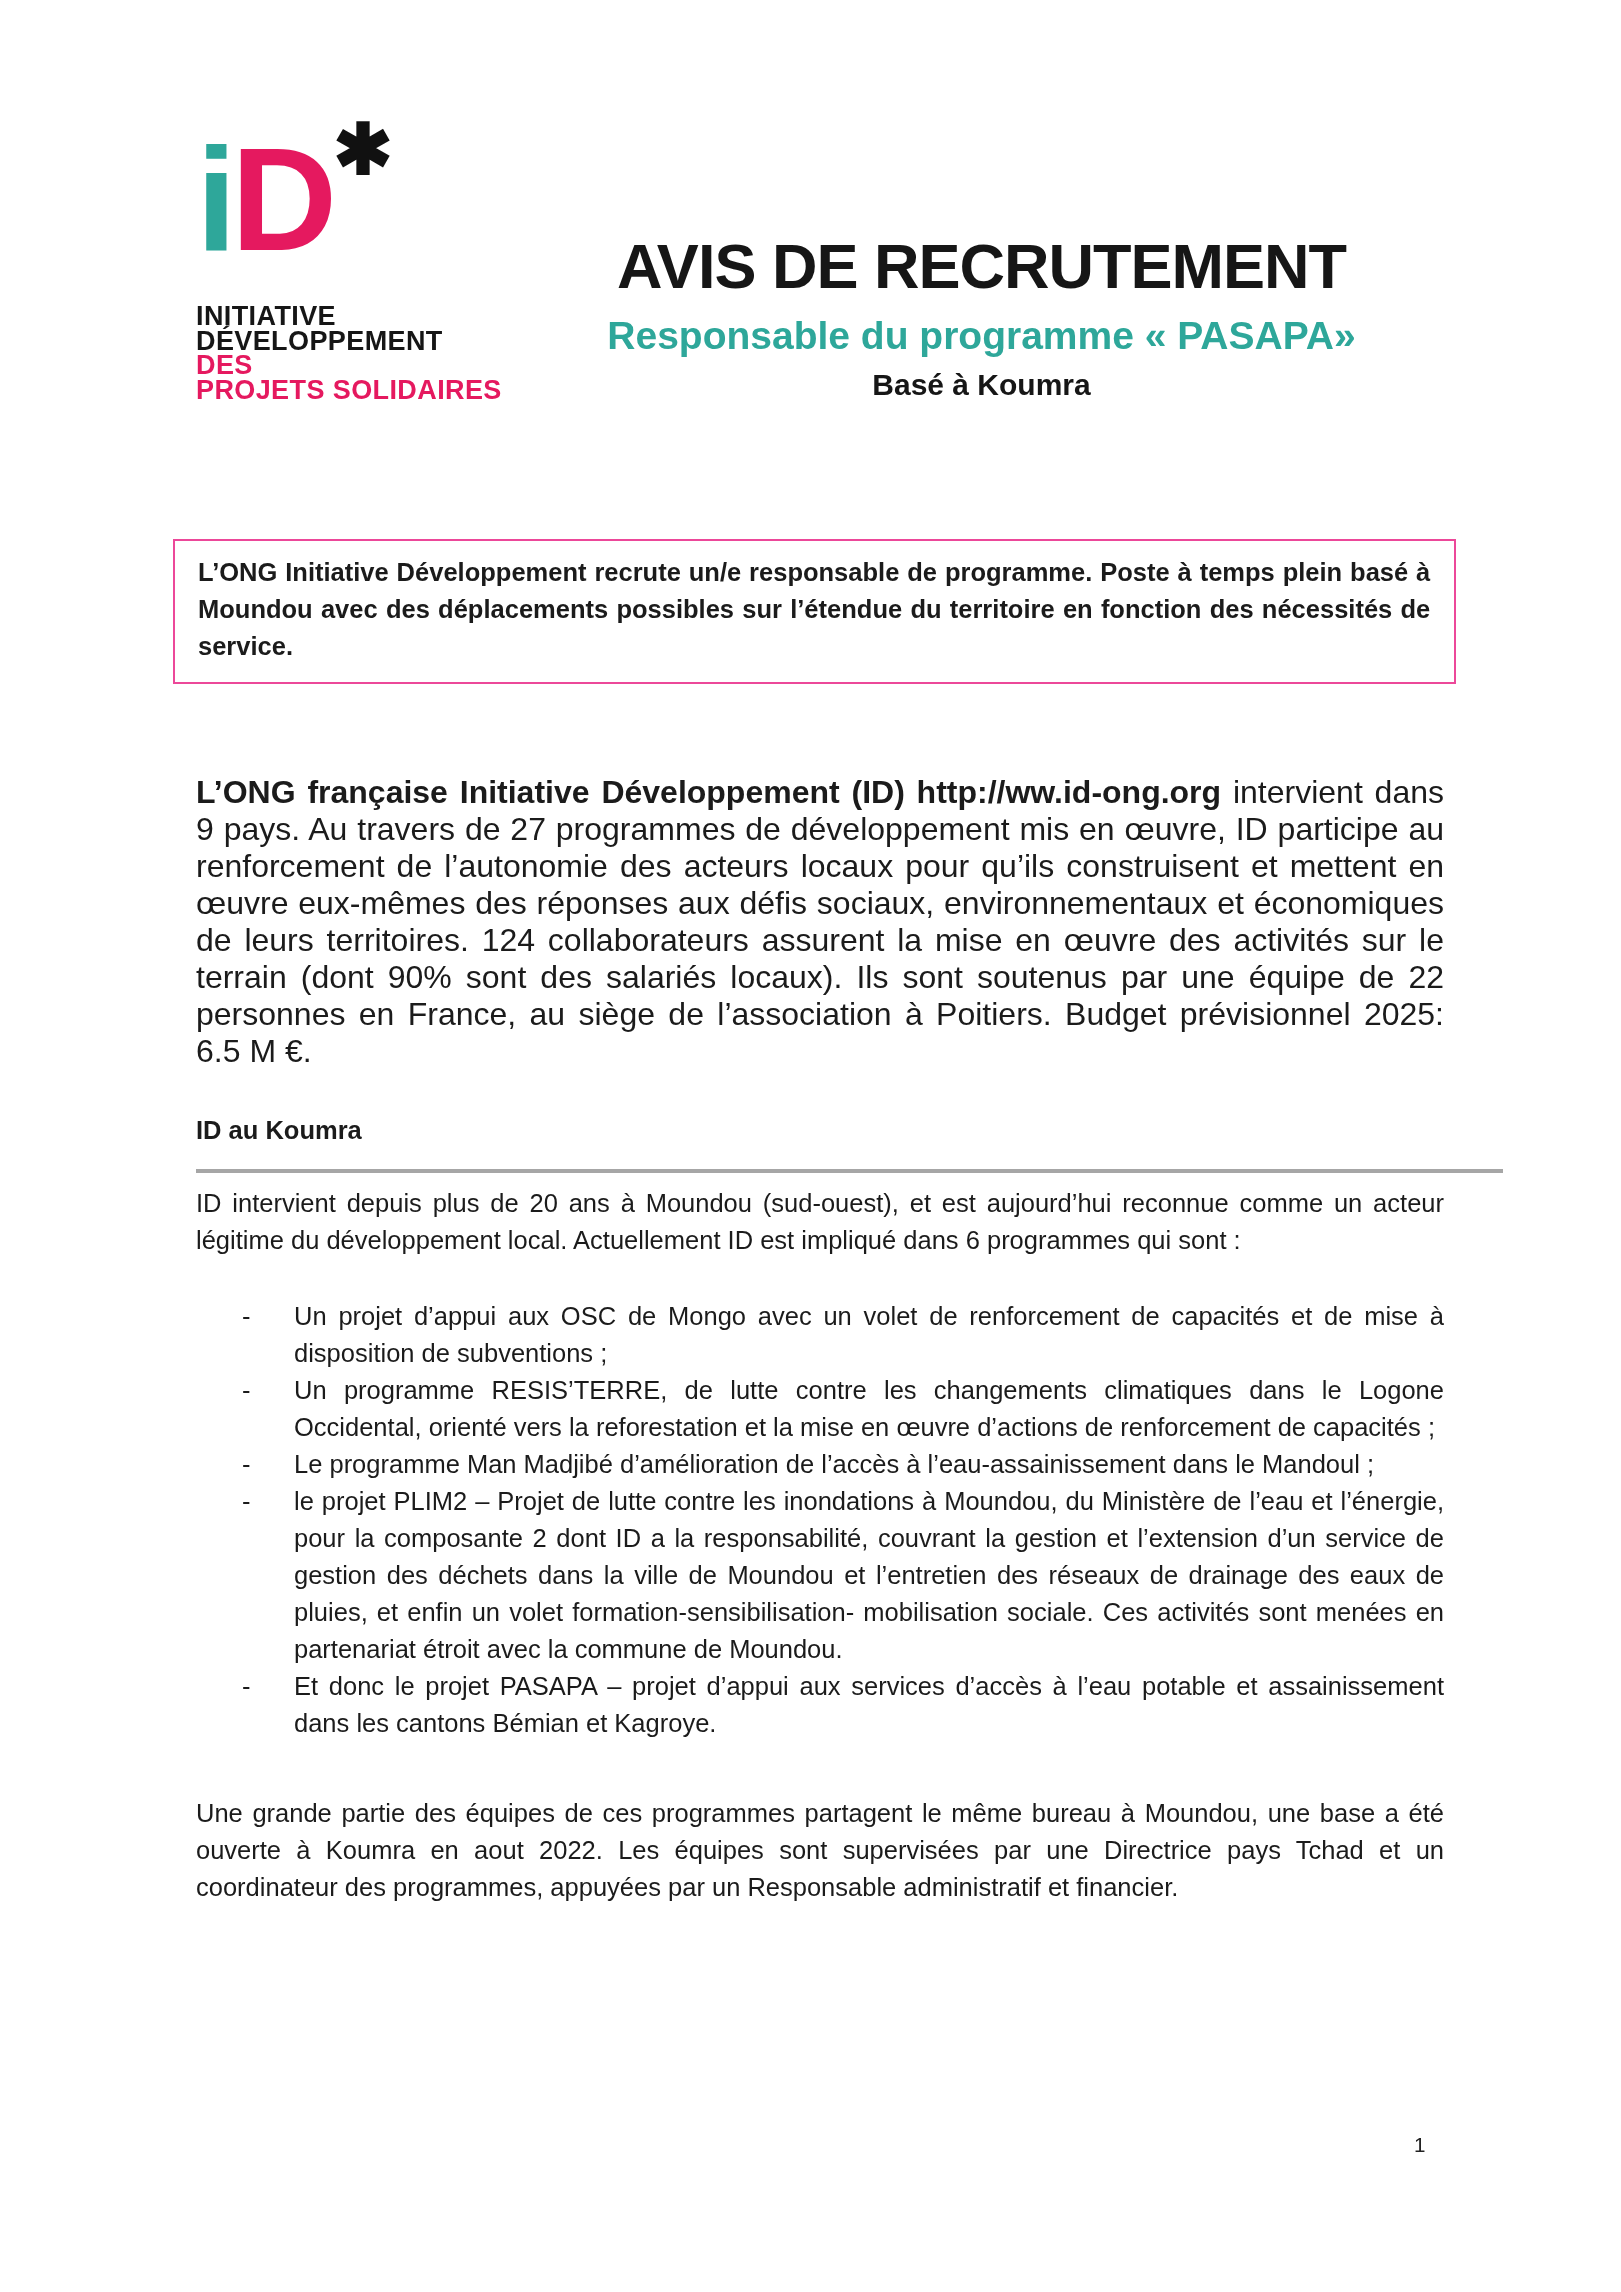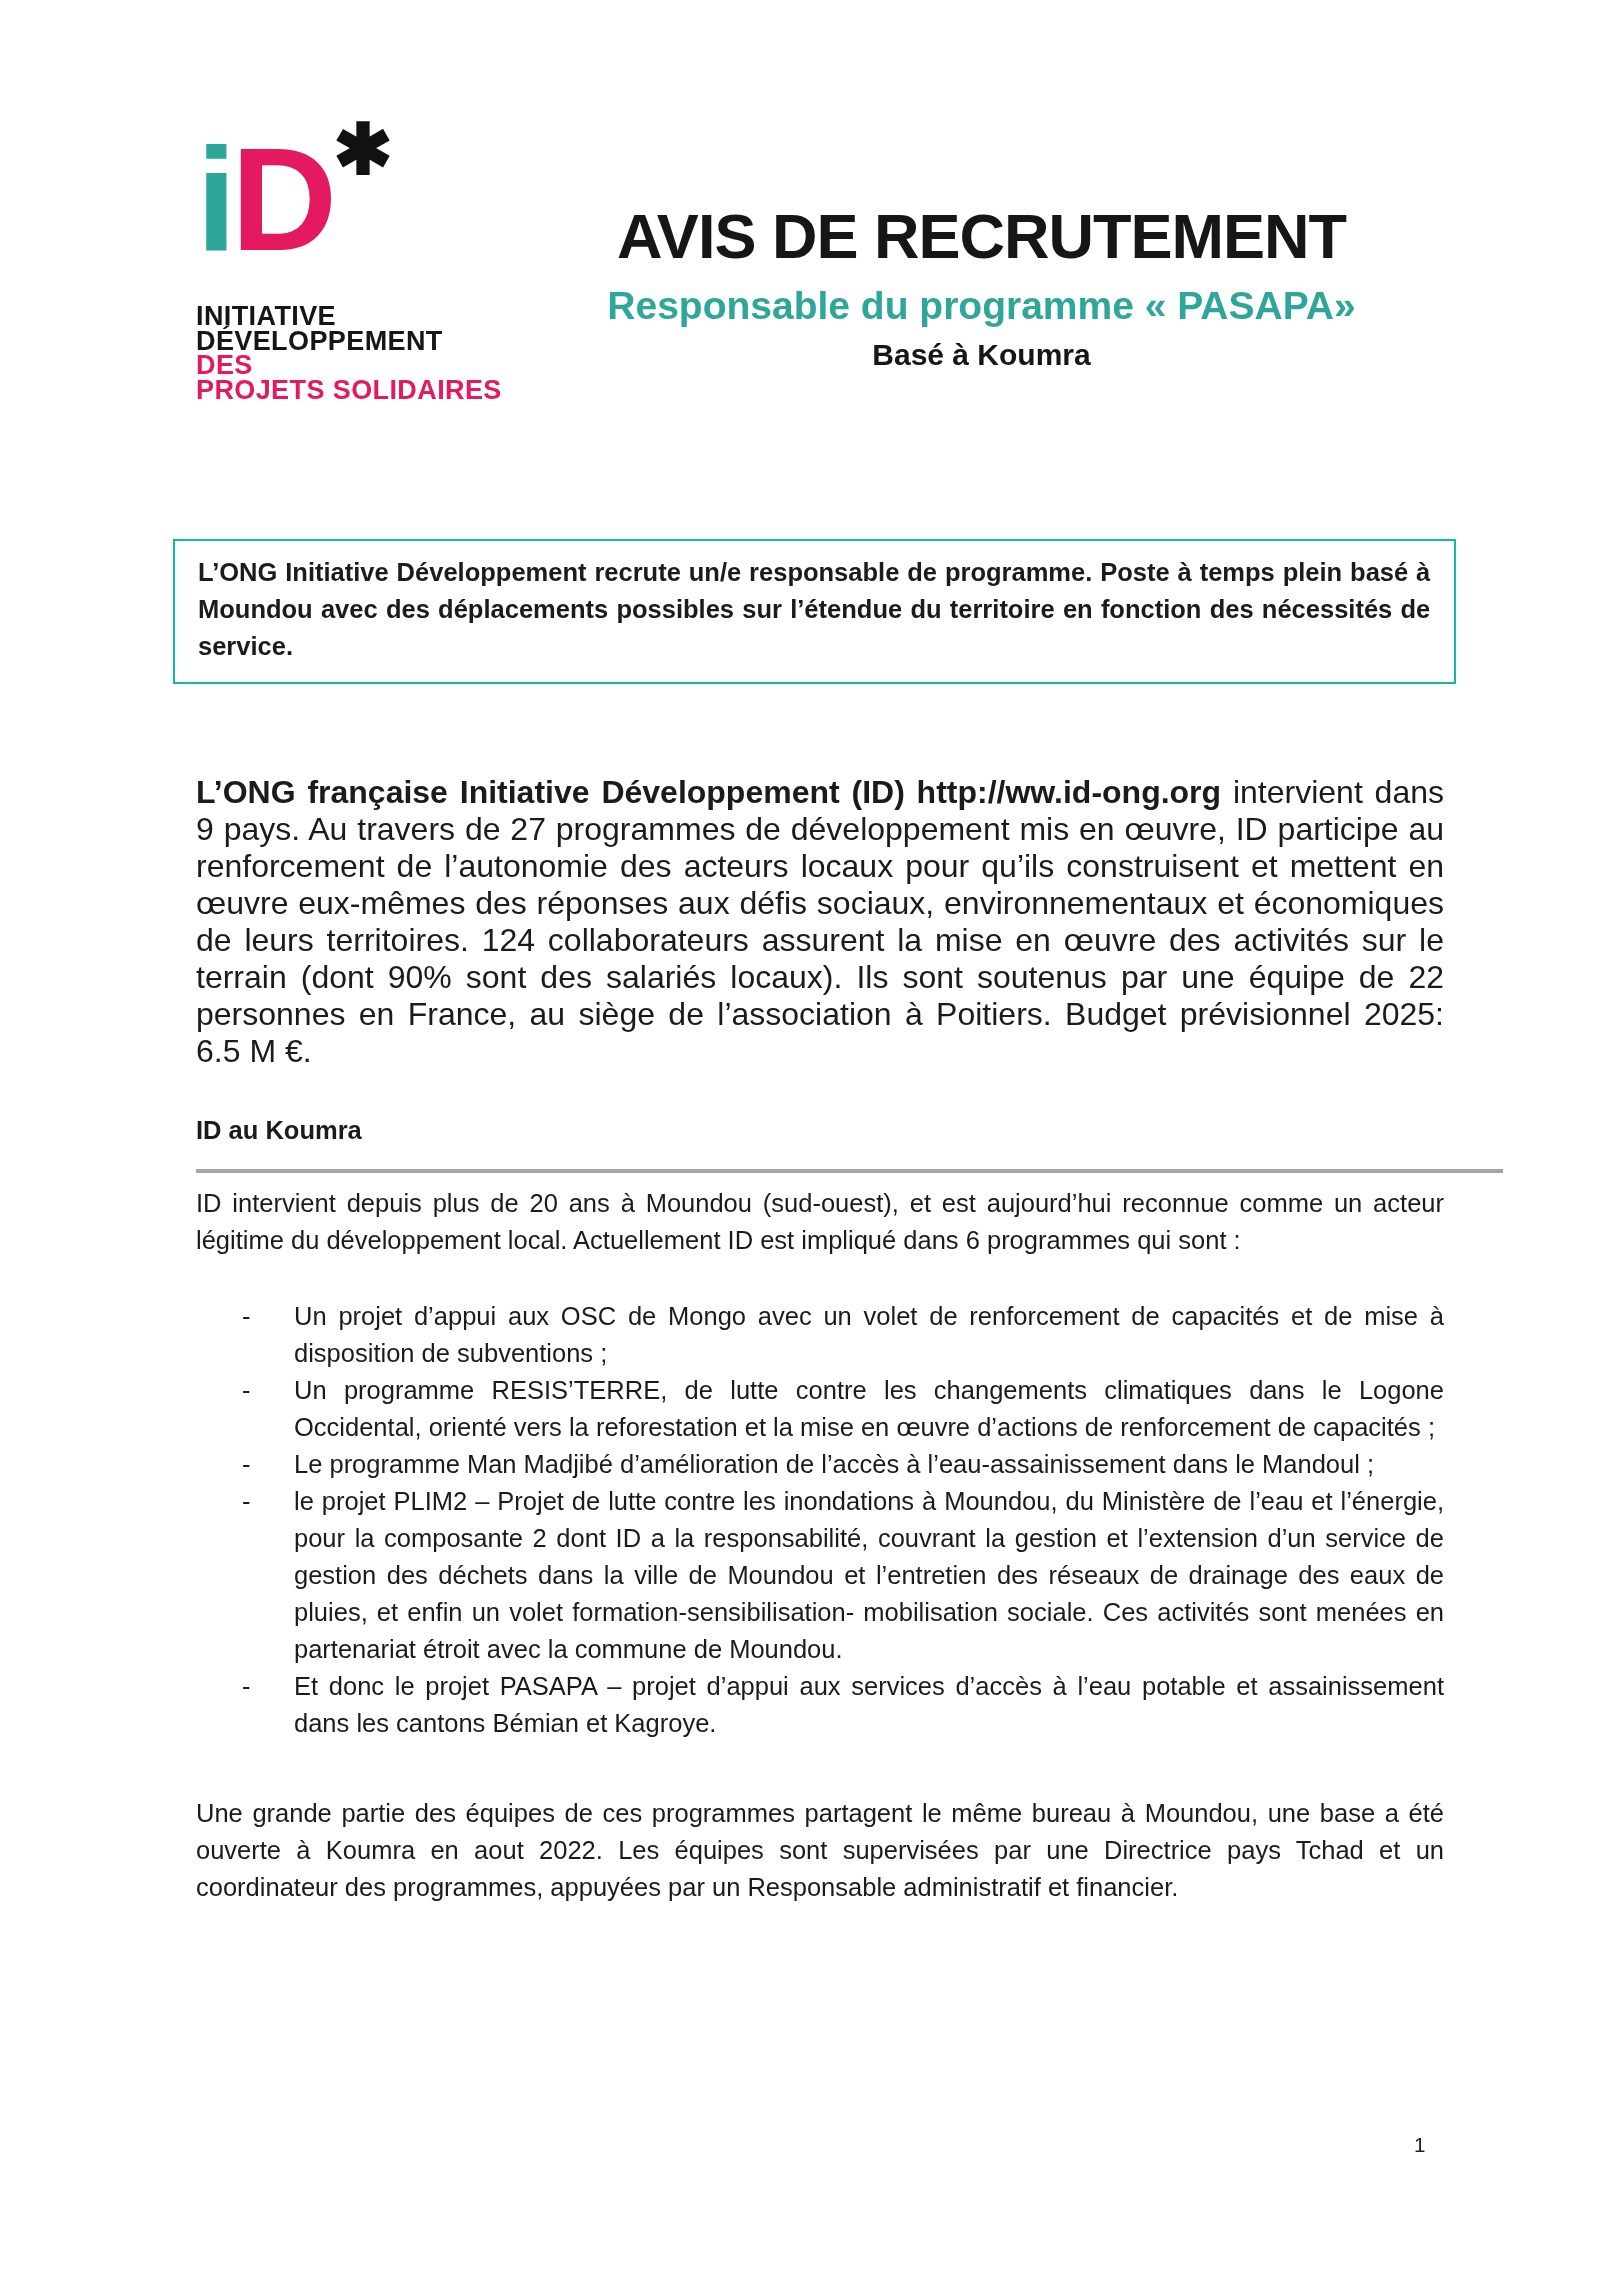--- a/index.html
+++ b/index.html
@@ -14,21 +14,21 @@
     position:relative;
     width:1621px;
     height:2293px;
     background:#ffffff;
     font-family:"Liberation Sans", sans-serif;
     color:var(--ink);
     padding:108px 177px 0 196px;
     overflow:hidden;
   }
   
-  .header{display:flex;align-items:flex-start;}
+  .header{display:flex;align-items:flex-end;}
   .logo-block{width:323px;flex:0 0 323px;}
   .logo-mark{
     font-weight:bold;
     font-size:147px;
     line-height:147px;
     letter-spacing:-5.9px;
     margin-top:17.6px;
     white-space:nowrap;
   }
   .logo-mark .i{color:var(--teal);}
@@ -63,21 +63,21 @@
   .doc-location{
     margin:9.8px 0 0 0;
     font-size:30px;
     line-height:35px;
     font-weight:bold;
     color:#161616;
   }
   
   .notice-box{
     margin:137px -11.8px 0 -23.5px;
-    border:2px solid #14b8a6;
+    border:2px solid #ec4899;
     padding:12.7px 23.5px 16.7px 23.5px;
   }
   .notice-box p{
     margin:0;
     font-weight:bold;
     font-size:25.5px;
     line-height:37px;
     text-align:justify;
   }
   .para{

